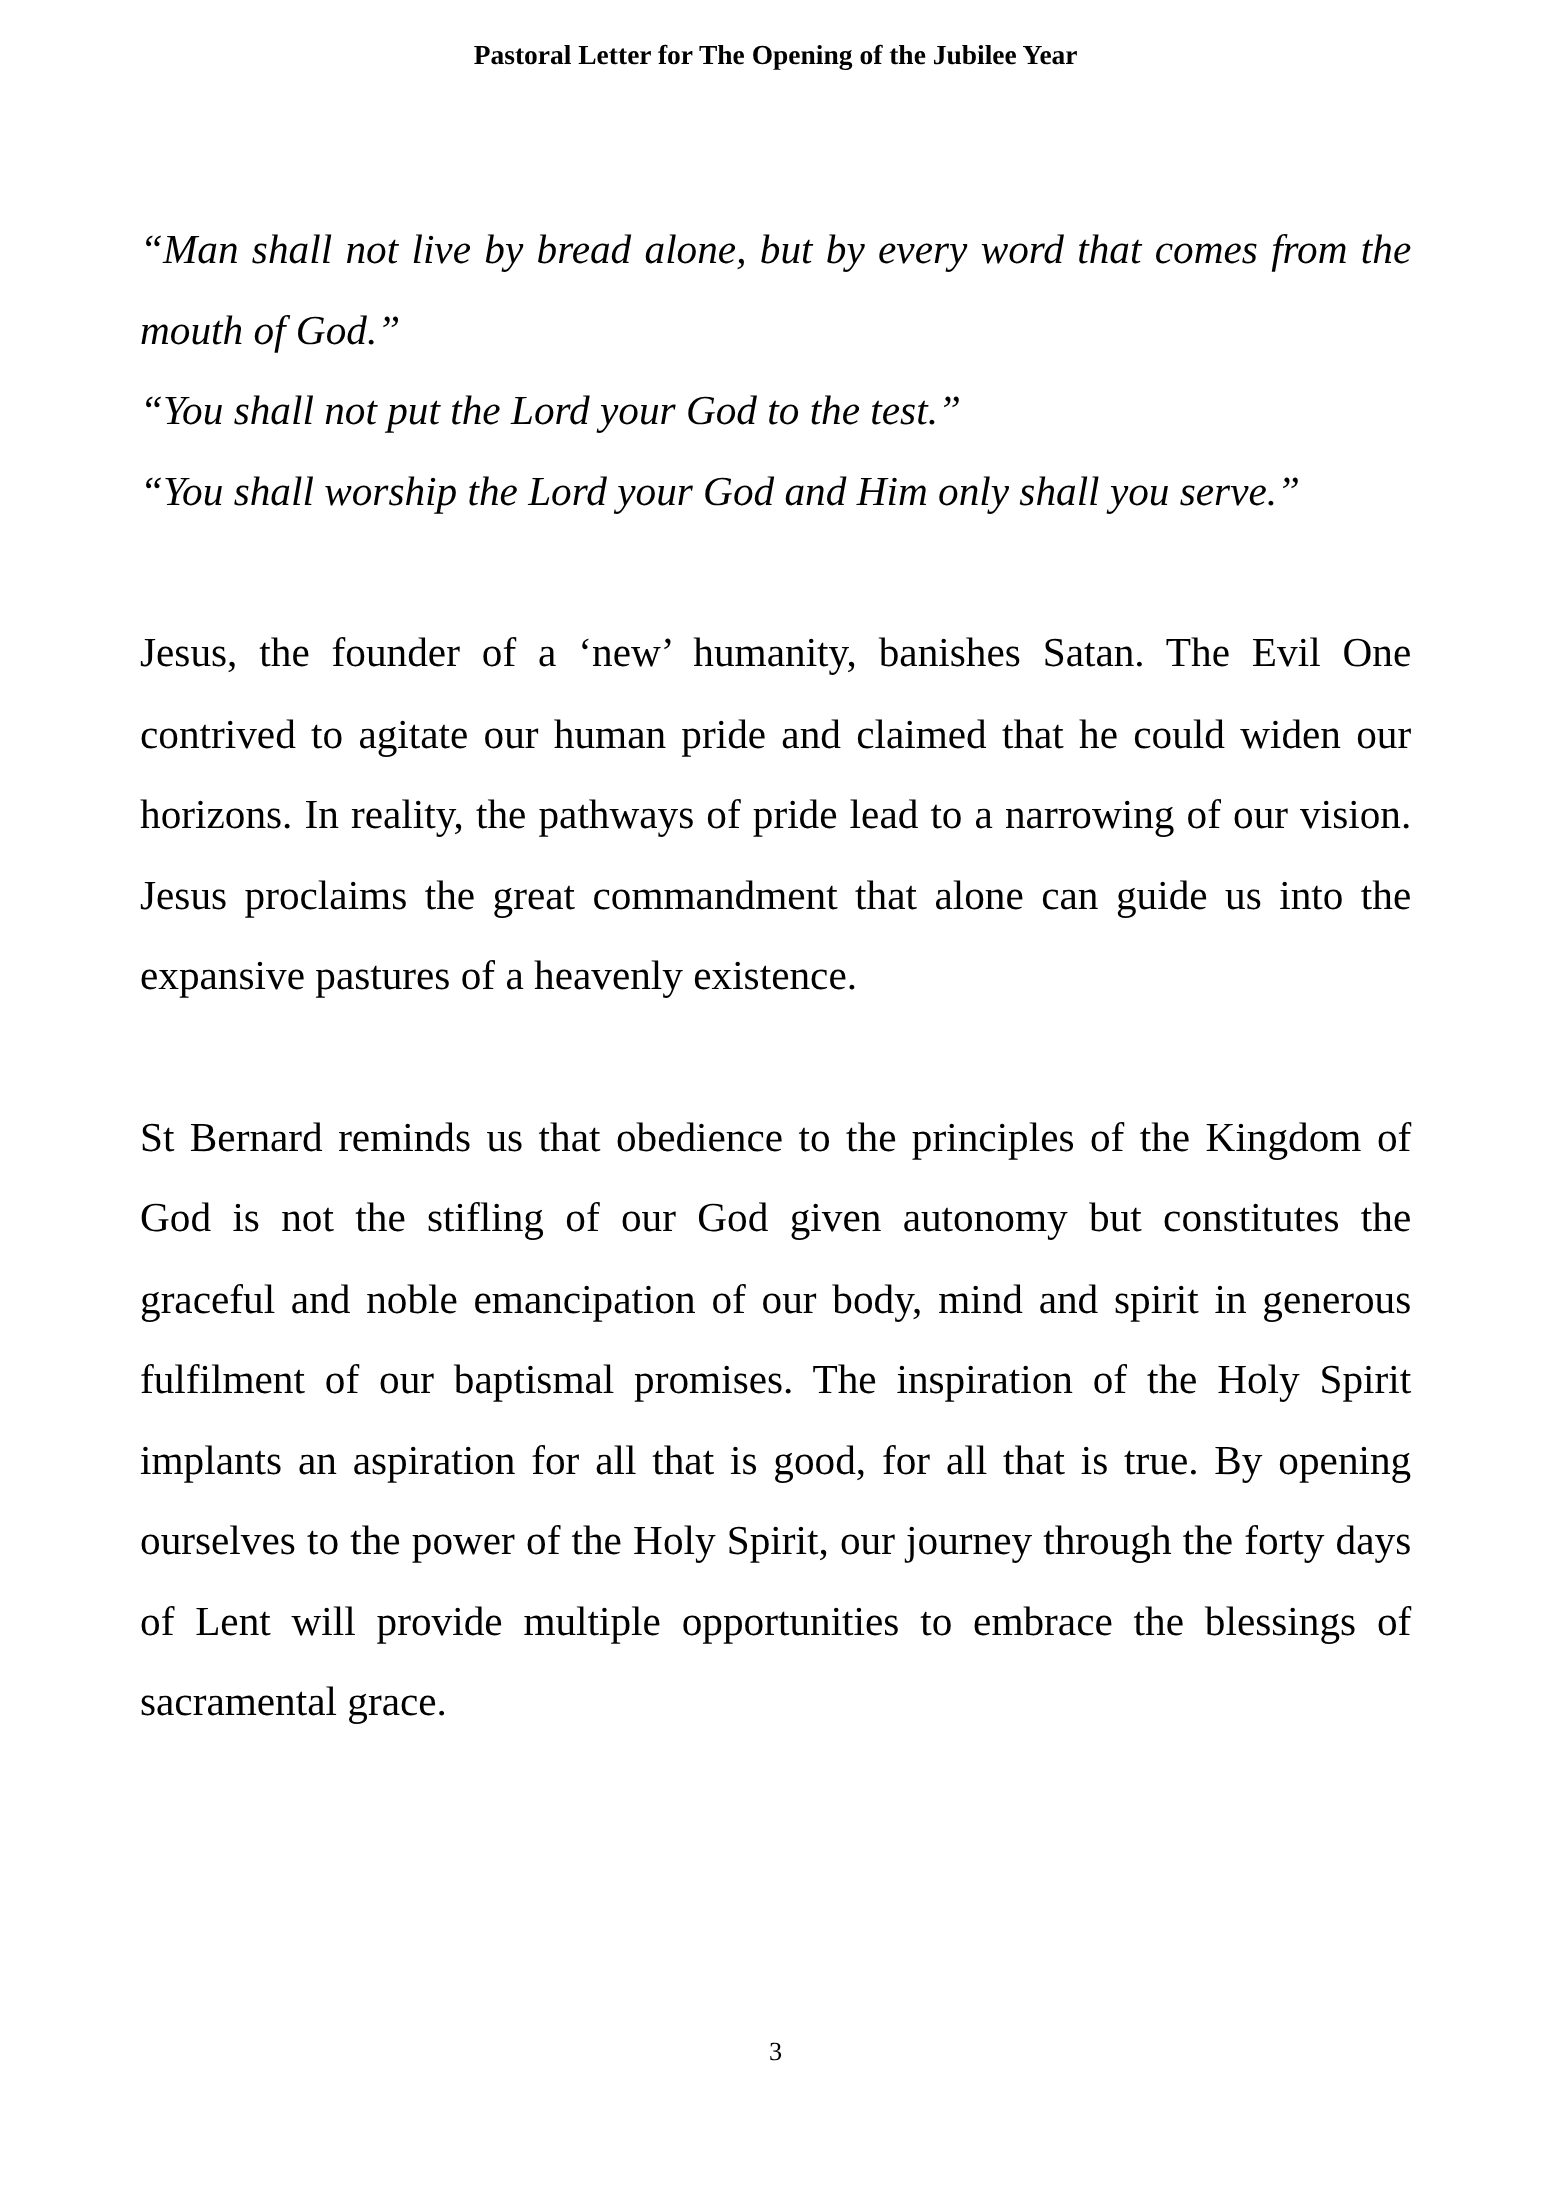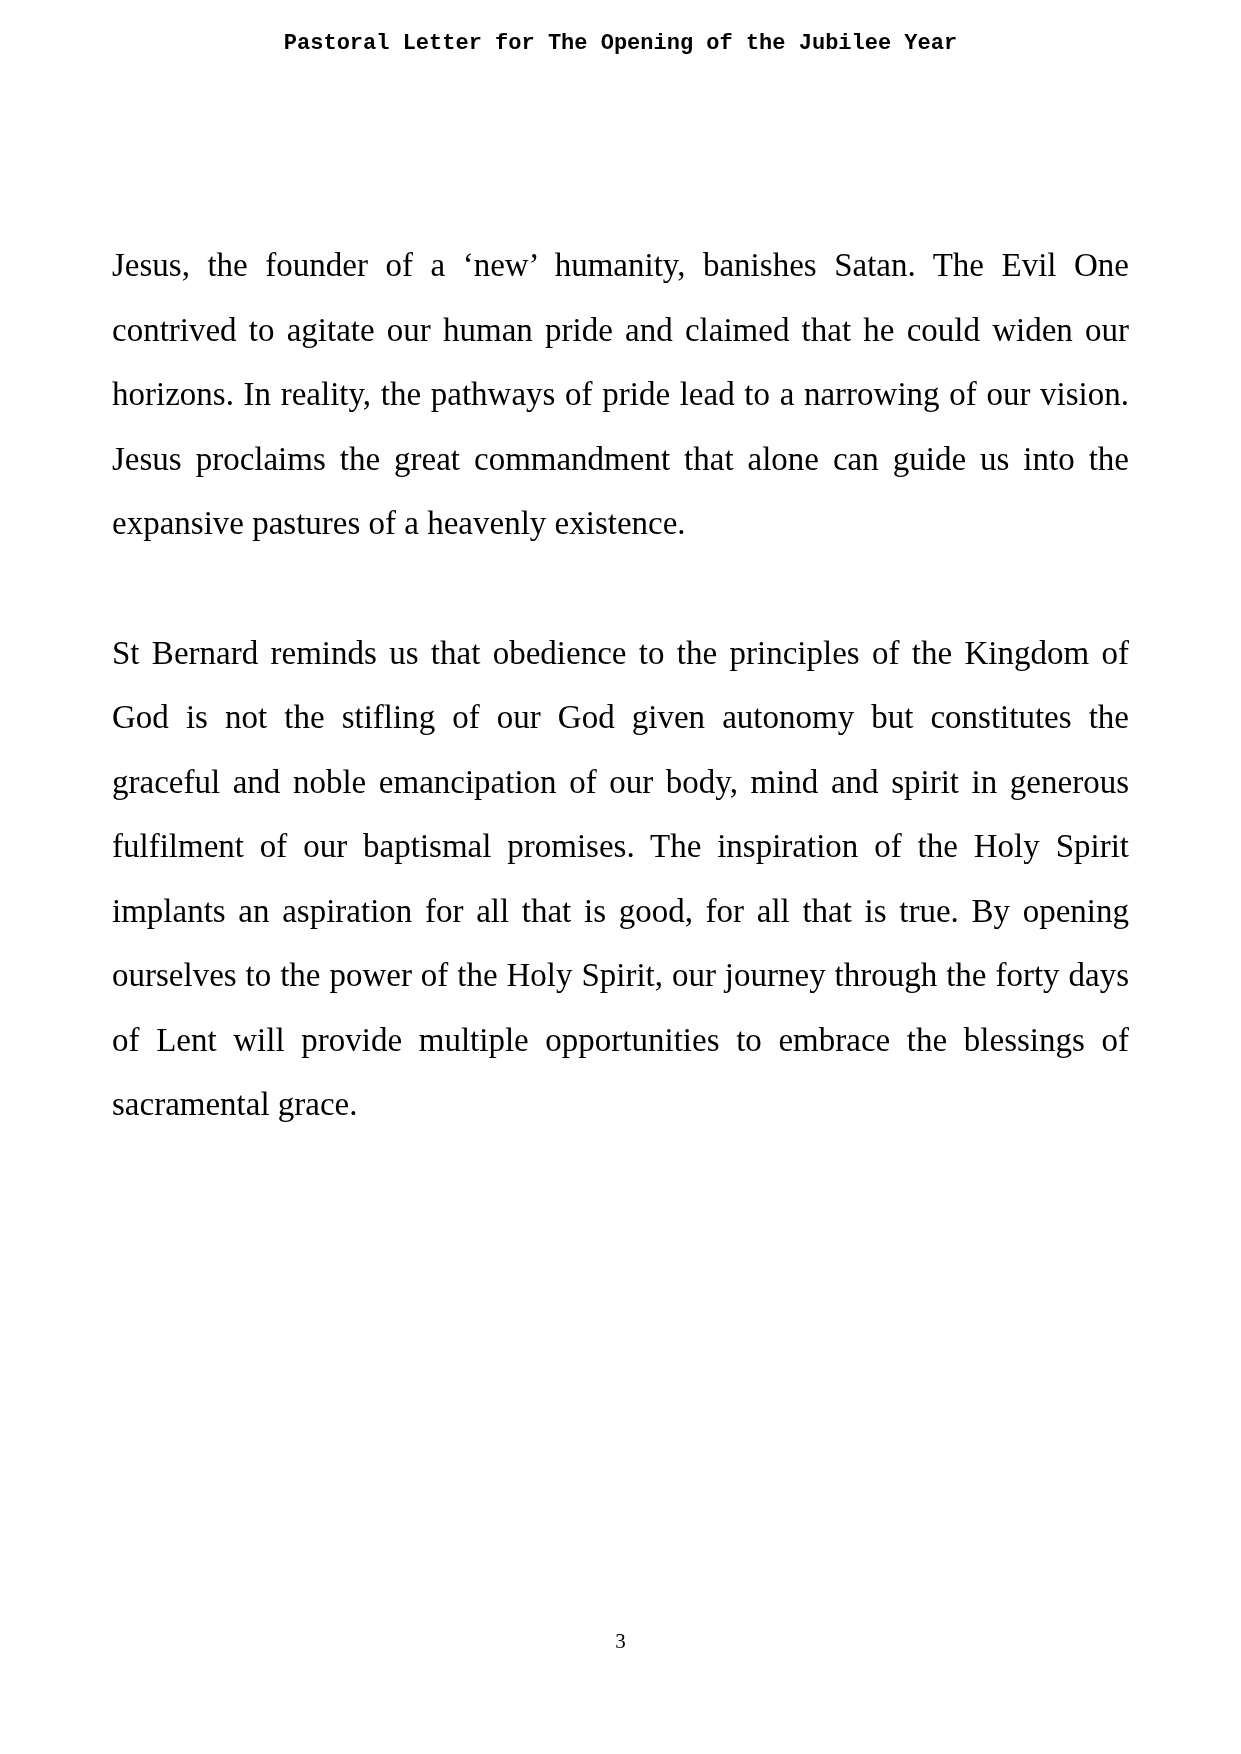--- a/index.html
+++ b/index.html
@@ -17,21 +17,20 @@
     }
     .header {
       position: absolute;
       top: 30px;
       left: 0;
       width: 1241px;
       text-align: center;
       font-weight: bold;
       font-size: 22px;
       line-height: 28px;
-      font-family: Liberation Mono, monospace;
     }
     .content {
       position: absolute;
       top: 168px;
       left: 112px;
       width: 1017px;
       font-size: 33px;
       line-height: 64.5px;
       text-align: justify;
     }
@@ -55,19 +54,24 @@
       font-size: 21px;
       line-height: 26px;
     }
   </style>
 </head>
 <body>
 
 <div class="header">Pastoral Letter for The Opening of the Jubilee Year</div>
 
 <div class="content">
+  <div>
+    <p class="quote-line">“Man shall not live by bread alone, but by every word that comes from the mouth of God.”</p>
+    <p class="quote-line">“You shall not put the Lord your God to the test.”</p>
+    <p class="quote-line">“You shall worship the Lord your God and Him only shall you serve.”</p>
+  </div>
   <div class="gap"></div>
   <p class="para">Jesus, the founder of a ‘new’ humanity, banishes Satan. The Evil One contrived to agitate our human pride and claimed that he could widen our horizons. In reality, the pathways of pride lead to a narrowing of our vision. Jesus proclaims the great commandment that alone can guide us into the expansive pastures of a heavenly existence.</p>
   <div class="gap"></div>
   <p class="para">St Bernard reminds us that obedience to the principles of the Kingdom of God is not the stifling of our God given autonomy but constitutes the graceful and noble emancipation of our body, mind and spirit in generous fulfilment of our baptismal promises. The inspiration of the Holy Spirit implants an aspiration for all that is good, for all that is true. By opening ourselves to the power of the Holy Spirit, our journey through the forty days of Lent will provide multiple opportunities to embrace the blessings of sacramental grace.</p>
 </div>
 
 <div class="page-number">3</div>
 
 </body></html>

